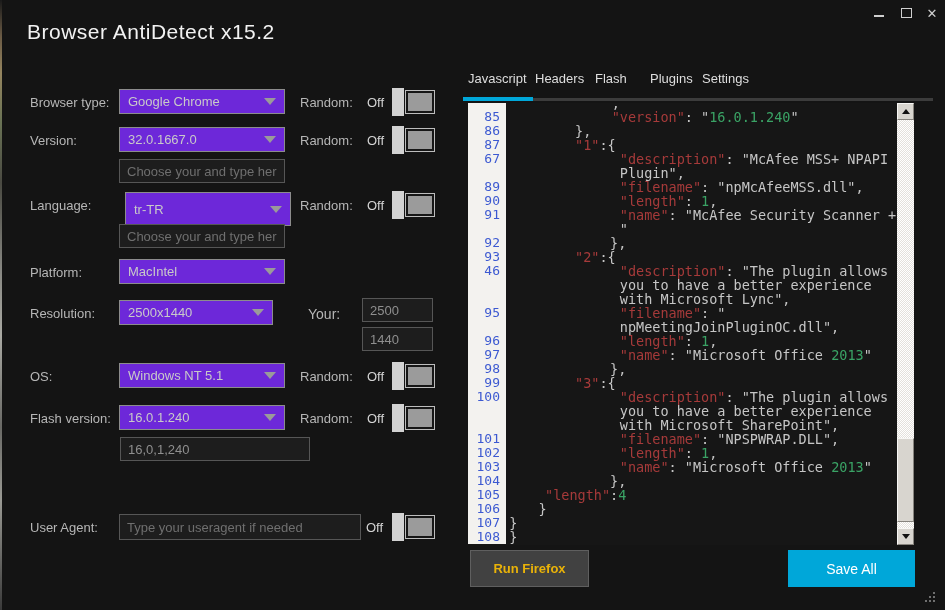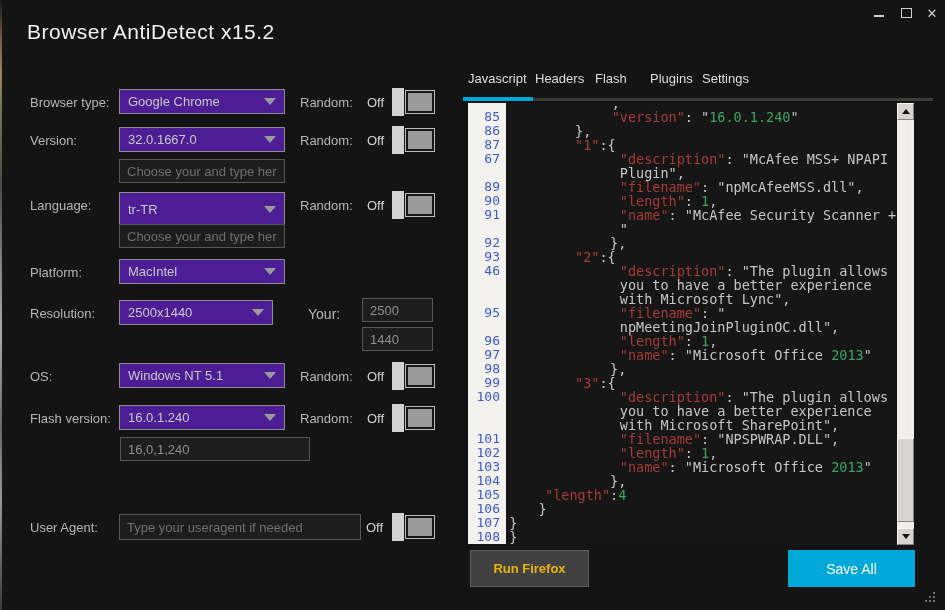--- a/index.html
+++ b/index.html
@@ -9,21 +9,21 @@
     background:linear-gradient(#1a1a1a 0%,#6b5b45 6%,#95855f 12%,#6a7355 20%,#4a4a42 30%,
                #8a8a85 45%,#a9a9a3 55%,#6a6a66 70%,#9a9a94 82%,#3a3a3a 100%);}
   
   #title{position:absolute;left:27px;top:20px;font-size:21px;font-weight:300;color:#f2f2f2;letter-spacing:.5px;}
   .winctl{position:absolute;top:4px;width:22px;height:18px;display:flex;align-items:center;justify-content:center;cursor:default;}
   .glyph-min{width:10px;height:2px;background:#cfcfcf;margin-top:6px;}
   .glyph-max{width:9px;height:8px;border:1px solid #cfcfcf;}
   .glyph-close{color:#cfcfcf;font-size:13px;line-height:13px;}
   
   .lbl{position:absolute;color:#b6b6b6;font-size:13px;white-space:nowrap;}
-  .dd{position:absolute;background:#4c1d95;border:1px solid #8c8c8c;display:flex;align-items:center;
+  .dd{position:absolute;background:#6d28d9;border:1px solid #8c8c8c;display:flex;align-items:center;
       padding:0 8px;box-sizing:border-box;color:#c9c9c9;font-size:13px;justify-content:space-between;}
   .dd .arr{width:0;height:0;border-left:6px solid transparent;border-right:6px solid transparent;
            border-top:7px solid #9a9a9a;}
   .tin{position:absolute;background:#1d1d1d;border:1px solid #565656;color:#8f8f8f;font-size:13px;
        padding:0 7px;box-sizing:border-box;font-family:"Liberation Sans",sans-serif;outline:none;}
   .tin::placeholder{color:#6f6f6f;opacity:1;}
   .toggle{position:absolute;display:flex;align-items:center;height:28px;cursor:pointer;}
   .knob{width:12px;height:28px;background:#d2d2d2;}
   .track{width:24px;height:18px;background:#9b9b9b;border:2px solid #161616;box-shadow:0 0 0 1px #bdbdbd;margin-left:2px;}
   .offlbl{position:absolute;color:#d4d4d4;font-size:13px;}
@@ -102,21 +102,21 @@
   </div>
   <div class="lbl" style="left:300px;top:133px">Random:</div>
   <div class="offlbl" style="left:367px;top:133px">Off</div>
   <div class="toggle" style="left:392px;top:126px">
     <div class="knob"></div>
       <div class="track"></div>
   </div>
   <input class="tin" style="left: 119px; top: 159px; width: 166px; height: 24px;" placeholder="Choose your and type here">
 
   <div class="lbl" style="left:30px;top:198px">Language:</div>
-  <div class="dd" style="left:119px;top:192px;width:166px;height:34px">
+  <div class="dd" style="left:125px;top:192px;width:166px;height:34px">
     <span>tr-TR</span>
     <span class="arr"></span>
   </div>
   <div class="lbl" style="left:300px;top:198px">Random:</div>
   <div class="offlbl" style="left:367px;top:198px">Off</div>
   <div class="toggle" style="left:392px;top:191px">
     <div class="knob"></div>
       <div class="track"></div>
   </div>
   <input class="tin" style="left: 119px; top: 224px; width: 166px; height: 24px;" placeholder="Choose your and type here">

